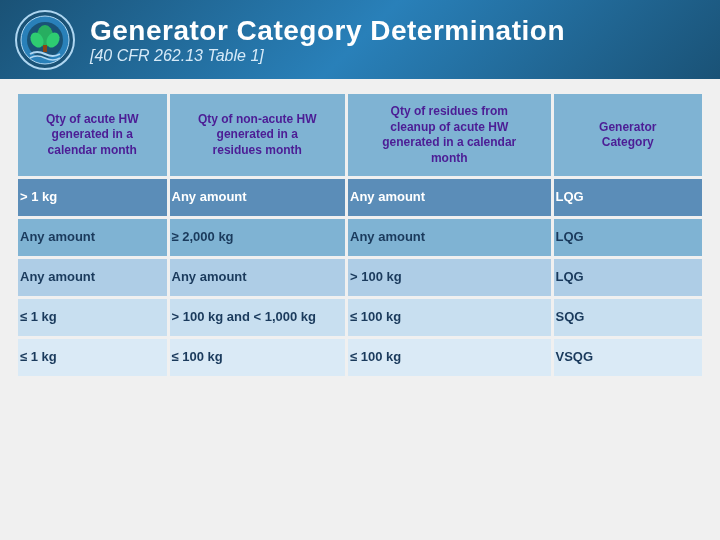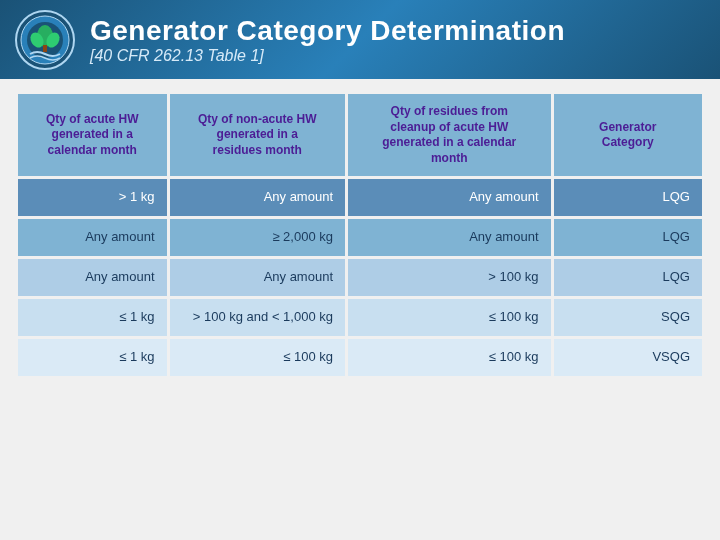--- a/index.html
+++ b/index.html
@@ -59,24 +59,24 @@
       color: #4c1d95;
       font-size: 12px;
       font-weight: 600;
       text-align: center;
       padding: 10px 24px;
       vertical-align: middle;
       line-height: 1.3;
     }
 
     td {
-      text-align: right;
-      padding: 10px 12px;
+      text-align: left;
+      padding: 10px 2px;
       font-size: 13px;
-      font-weight: 400;
+      font-weight: 700;
       vertical-align: middle;
       line-height: 1.3;
     }
 
     
     .row-dark td {
       background-color: #5b8db8;
       color: white;
     }
     .row-medium td {

